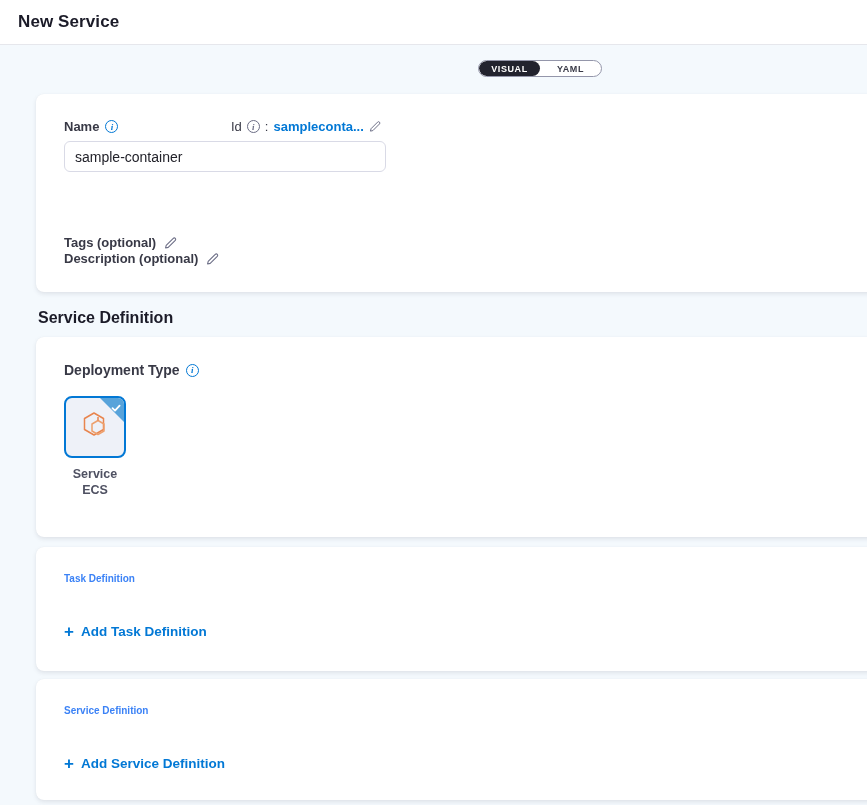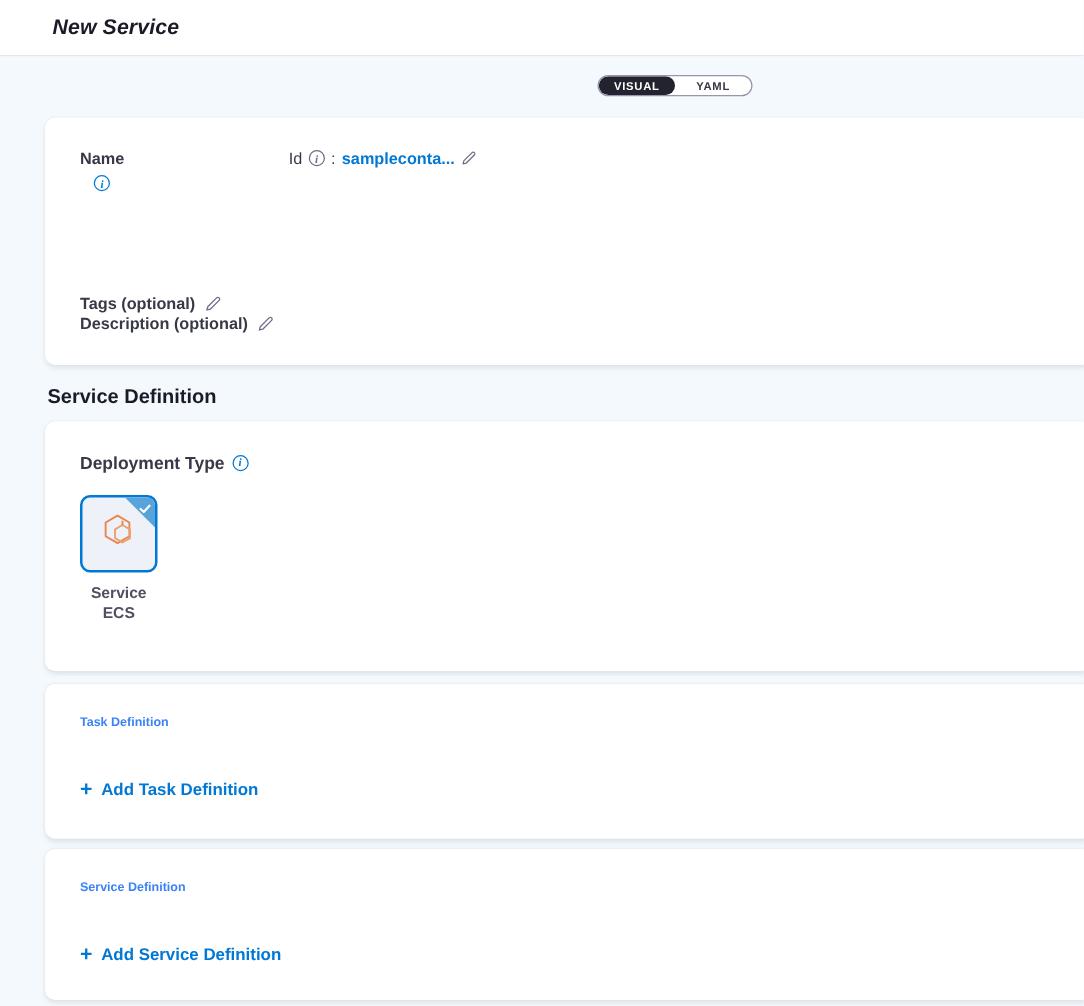--- a/index.html
+++ b/index.html
@@ -4,21 +4,21 @@
 <style>
   * { margin:0; padding:0; box-sizing:border-box; }
   html,body { width:867px; height:805px; }
   body { font-family:"Liberation Sans", sans-serif; background:#f4f9fd; overflow:hidden; }
   .screen { position:relative; width:867px; height:805px; overflow:hidden; }
 
   
   .page-header {
     position:absolute; left:0; top:0; width:867px; height:45px;
     background:#ffffff; border-bottom:1px solid #e6e7ec;
-    display:flex; align-items:center; padding-left:42px;font-style:italic;
+    display:flex; align-items:center; padding-left:18px;
   }
   .page-title { font-size:17px; font-weight:700; color:#1b1b28; letter-spacing:.1px; }
 
   
   .mode-toggle {
     position:absolute; left:478px; top:60px; width:124px; height:17px;
     border:1px solid #9496aa; border-radius:9px; background:#ffffff;
     display:flex; overflow:hidden; cursor:pointer;text-align:center;
   }
   .mode-seg {
@@ -34,21 +34,21 @@
     position:absolute; left:36px; width:845px; background:#ffffff;
     border-radius:8px; box-shadow:0 2px 4px rgba(96,97,112,0.14), 0 0 1px rgba(40,41,61,0.06);
   }
   .card-about   { top:94px;  height:198px; }
   .card-deploy  { top:337px; height:200px; }
   .card-task    { top:547px; height:124px; }
   .card-svcdef  { top:679px; height:121px; }
 
   
   .field-label { font-size:13px; font-weight:700; color:#383946; }
-  .name-row { position:absolute; left:28px; top:25px; display:flex; align-items:center; gap:6px;flex-direction:column; }
+  .name-row { position:absolute; left:28px; top:25px; display:flex; align-items:center; gap:6px; }
   .id-row {
     position:absolute; left:195px; top:25px; display:flex; align-items:center; gap:5px;
     font-size:13px; color:#4f5162;
   }
   .id-label { font-size:13px; color:#383946; }
   .id-value { font-size:13px; font-weight:700; color:#0278d5; cursor:pointer; }
   .info-icon {
     width:13px; height:13px; border:1px solid #0278d5; border-radius:50%;
     color:#0278d5; font-size:9px; font-weight:700; font-style:italic;
     display:inline-flex; align-items:center; justify-content:center;
@@ -125,20 +125,21 @@
       <span class="id-label">Id</span>
       <span class="info-icon gray">i</span>
       <span class="id-label">:</span>
       <span class="id-value">sampleconta...</span>
       <span class="pencil-icon">
         <svg width="13" height="13" viewBox="0 0 16 16">
             <path d="M10.6 2.6a1.6 1.6 0 0 1 2.3 2.3l-8.1 8.1-3 .7.7-3z" fill="none" stroke="#6b6d85" stroke-width="1.2" stroke-linejoin="round"></path>
           </svg>
       </span>
     </div>
+    <input class="text-input" type="text" value="sample-container" style="">
     <div class="opt-row opt-desc">
       <span class="field-label">Description (optional)</span>
       <span class="pencil-icon">
         <svg width="14" height="14" viewBox="0 0 16 16">
             <path d="M10.6 2.6a1.6 1.6 0 0 1 2.3 2.3l-8.1 8.1-3 .7.7-3z" fill="none" stroke="#6b6d85" stroke-width="1.2" stroke-linejoin="round"></path>
           </svg>
       </span>
     </div>
     <div class="opt-row opt-tags">
       <span class="field-label">Tags (optional)</span>

